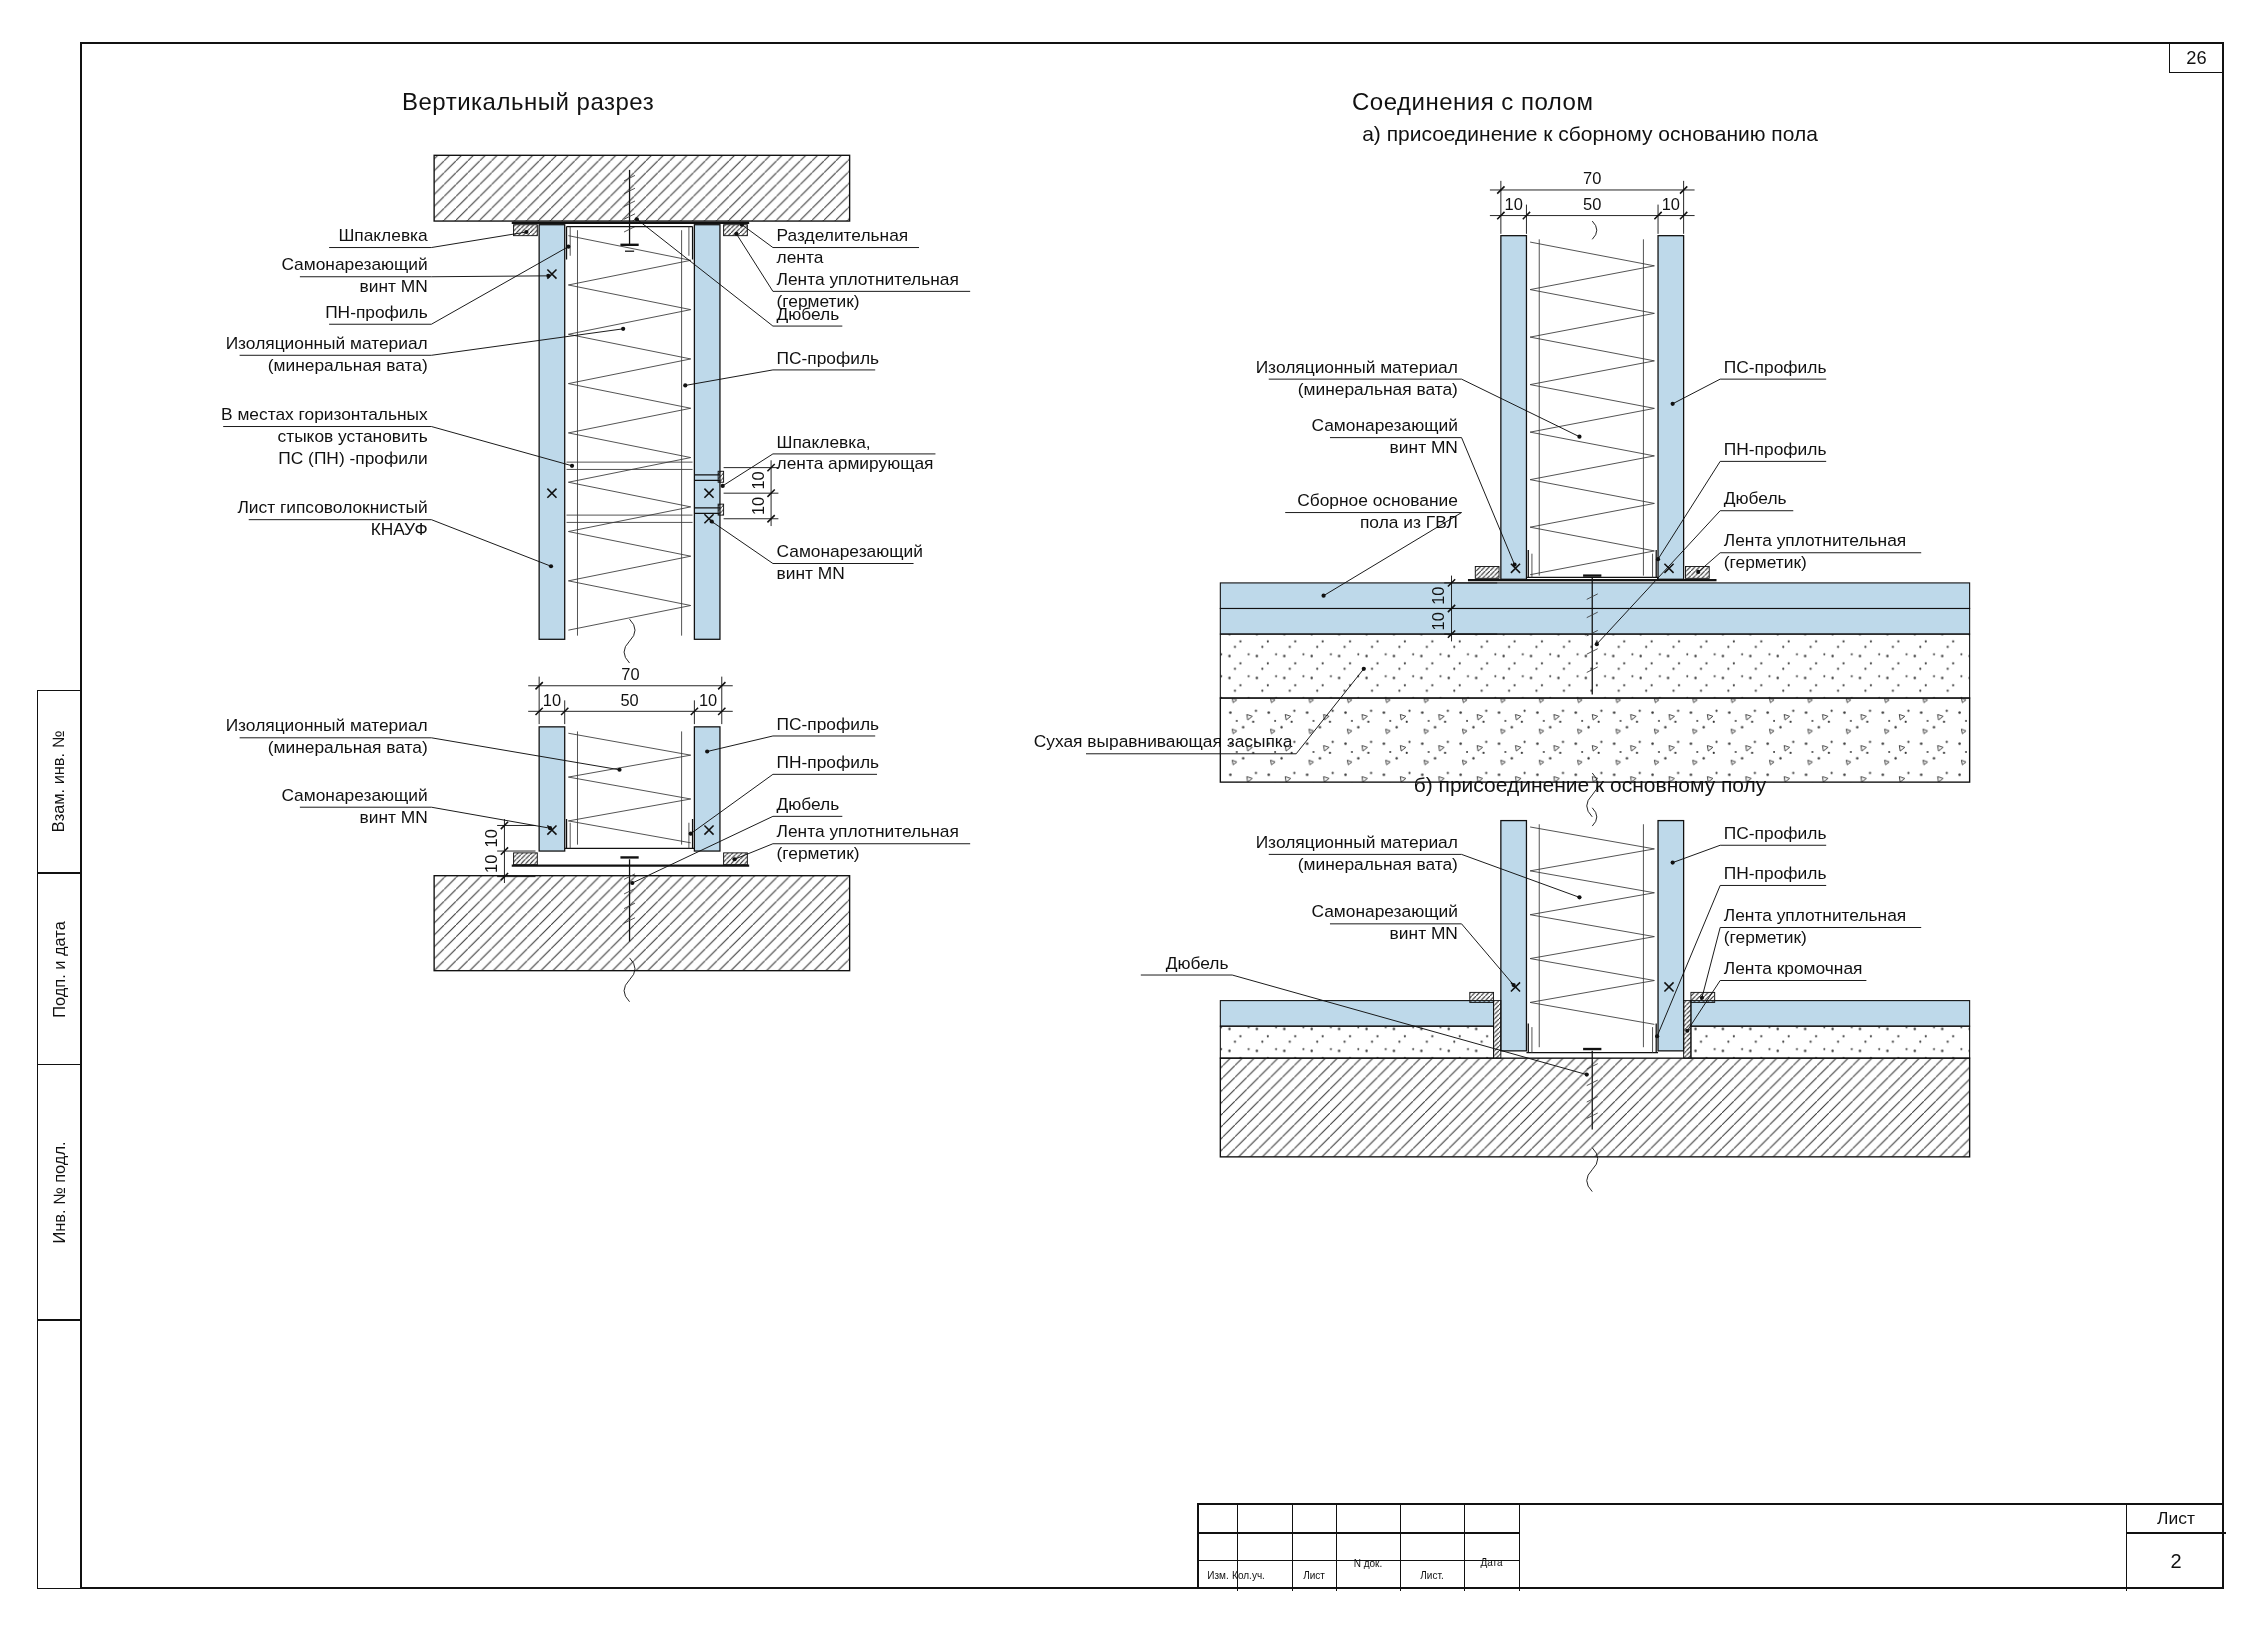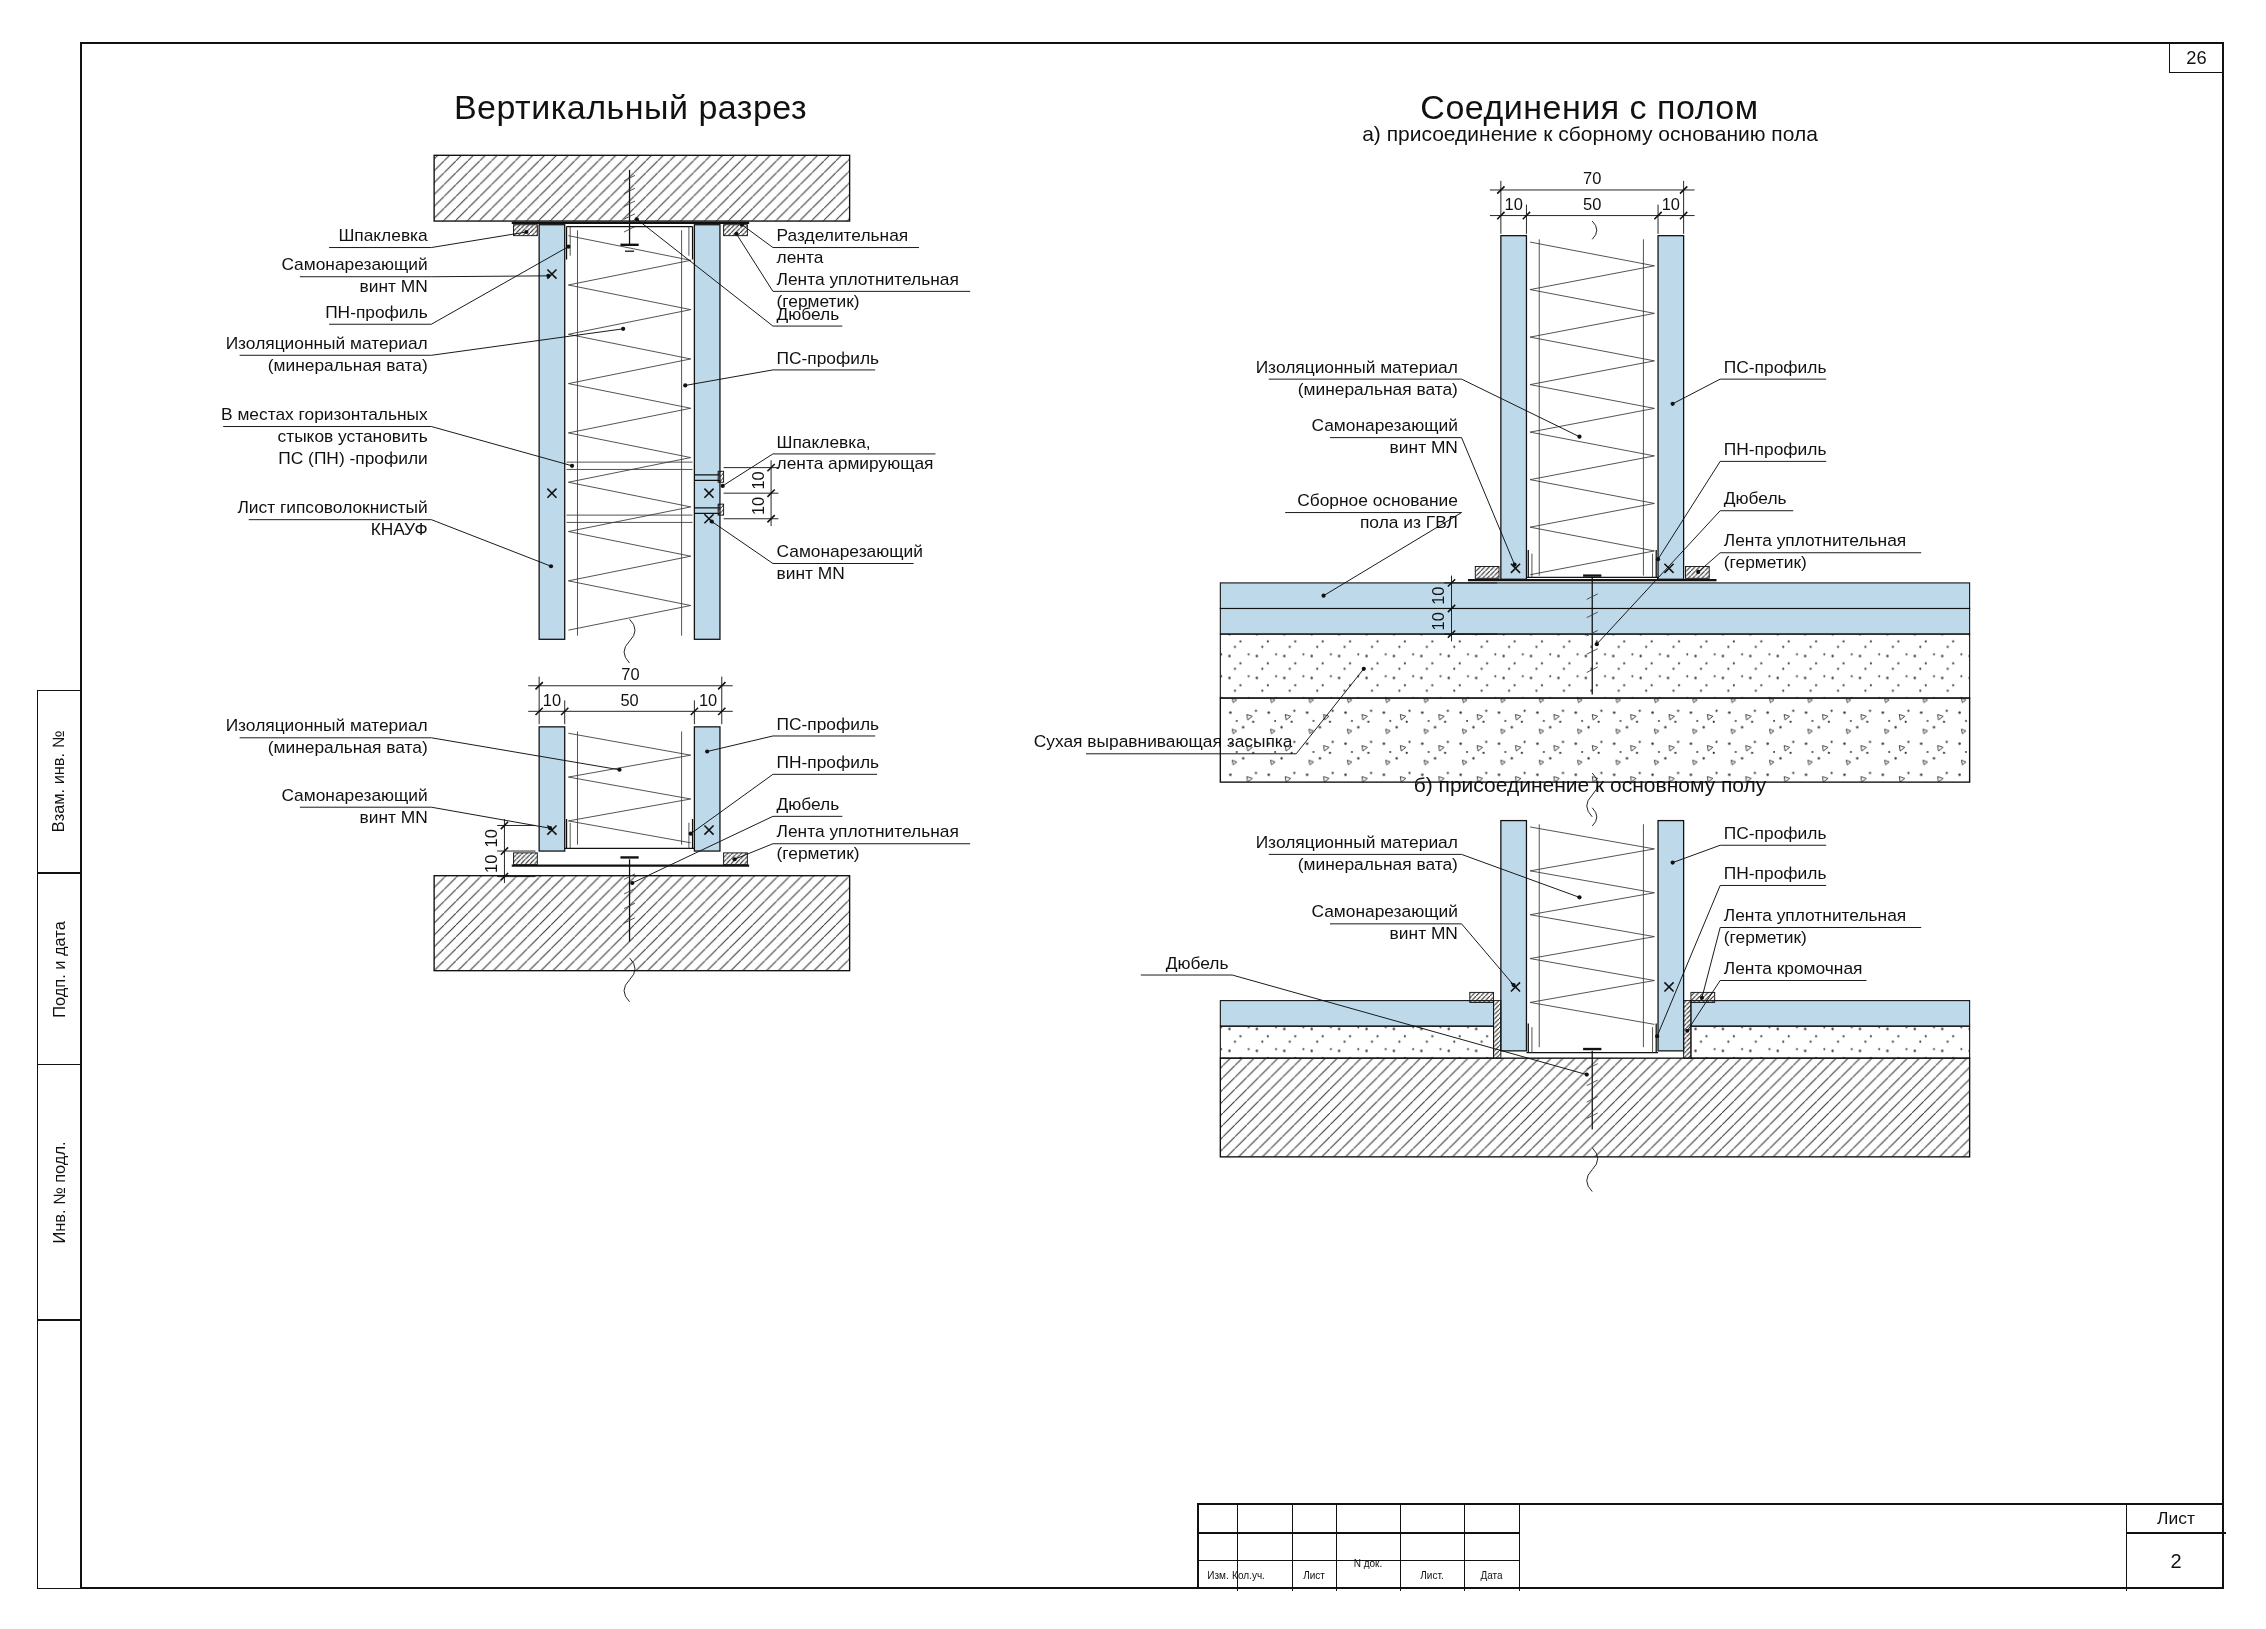--- a/index.html
+++ b/index.html
@@ -2,21 +2,21 @@
 <html style="font-size:14.6px"><head>
 <meta charset="utf-8">
 <style>
   *{margin:0;padding:0;box-sizing:border-box}
   html,body{background:#ffffff}
   body{font-family:"Liberation Sans", sans-serif;color:#111}
   .sheet{position:relative;width:2232px;height:1629px;background:#fff;overflow:hidden}
   .frame{position:absolute;left:80px;top:42px;width:2144px;height:1547px;border:2.3px solid #111}
   .corner-num{position:absolute;left:2169px;top:42px;width:55px;height:31px;border:1.8px solid #111;
     display:flex;align-items:center;justify-content:center;font-size:18.3px}
-  .heading{position:absolute;text-align:center;font-size:34px;letter-spacing:0.5px}
+  .heading{position:absolute;text-align:left;font-size:24px;letter-spacing:0.5px}
   .subheading{position:absolute;text-align:center;font-size:21px}
   
   .mcell{position:absolute;left:37px;width:44px;border:1.4px solid #111;display:flex;align-items:center;justify-content:center}
   .vtext{transform:rotate(-90deg);white-space:nowrap;font-size:16.4px}
   
   .tb{position:absolute;left:1197px;top:1503px;width:1027px;height:86px;border:2.3px solid #111}
   .tbv{position:absolute;top:0;width:1.4px;height:100%;background:#111}
   .tbh{position:absolute;height:1.4px;background:#111}
   .tbl{position:absolute;display:flex;align-items:center;justify-content:center;font-size:10px}
   .tbcode{position:absolute;left:320px;top:0;width:608px;height:100%;display:flex;align-items:center;justify-content:center;
@@ -528,19 +528,19 @@
     <div class="tbv" style="left:320px;height:86px"></div>
     <div class="tbv" style="left:927px;height:86px"></div>
     <div class="tbh" style="left:0;top:27.4px;width:320px"></div>
     <div class="tbh" style="left:0;top:55px;width:320px"></div>
     <div class="tbh" style="left:927px;top:27.4px;width:100px"></div>
     <div class="tbl" style="left:0;top:55px;width:38px;height:31px">Изм.</div>
     <div class="tbl" style="left:22px;top:55px;width:55px;height:31px">Кол.уч.</div>
     <div class="tbl" style="left:93px;top:55px;width:44px;height:31px">Лист</div>
     <div class="tbl" style="left:137px;top:43px;width:64px;height:31px">N док.</div>
     <div class="tbl" style="left:201px;top:55px;width:64px;height:31px">Лист.</div>
-    <div class="tbl" style="left:265px;top:55px;width:55px;height:31px">Дата</div>
+    <div class="tbl" style="left:265px;top:42px;width:55px;height:31px">Дата</div>
     <div class="tbl" style="left:927px;top:0;width:100px;height:27.4px;font-size:17.4px">Лист</div>
     <div class="tbl" style="left:927px;top:27.4px;width:100px;height:58px;font-size:20px">2</div>
   </div>
 
 </div>
 
 
 </body></html>

